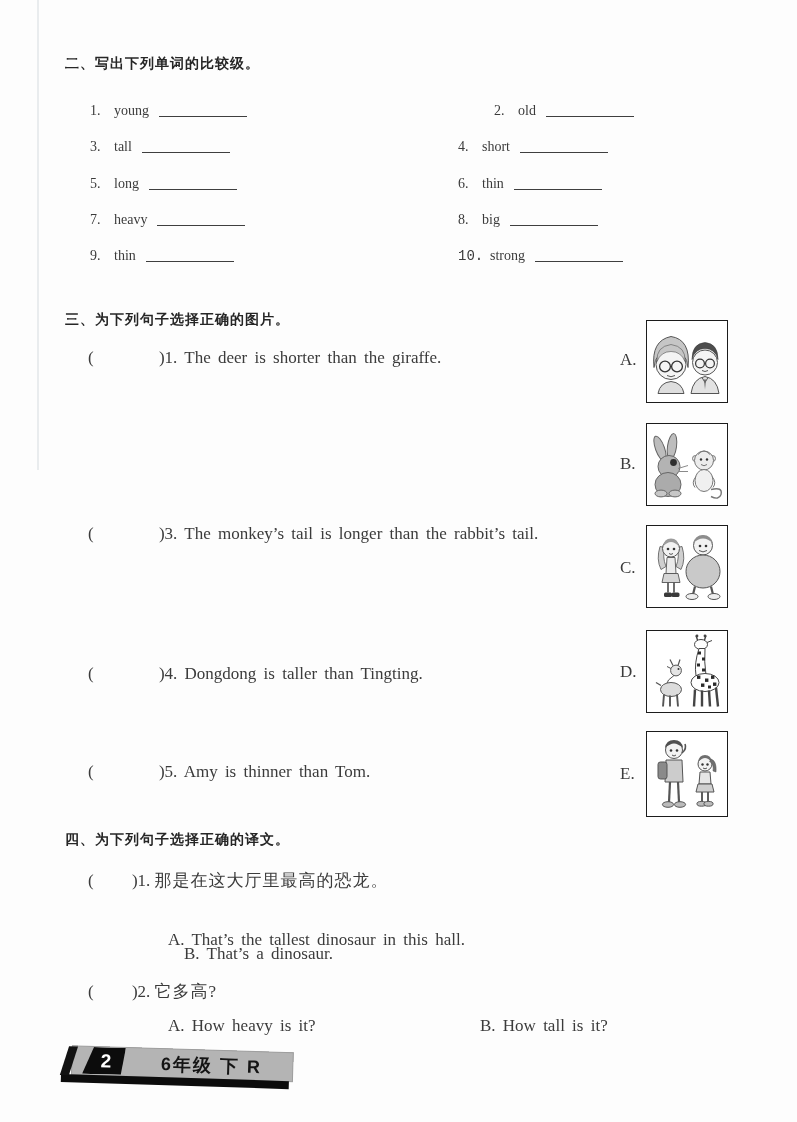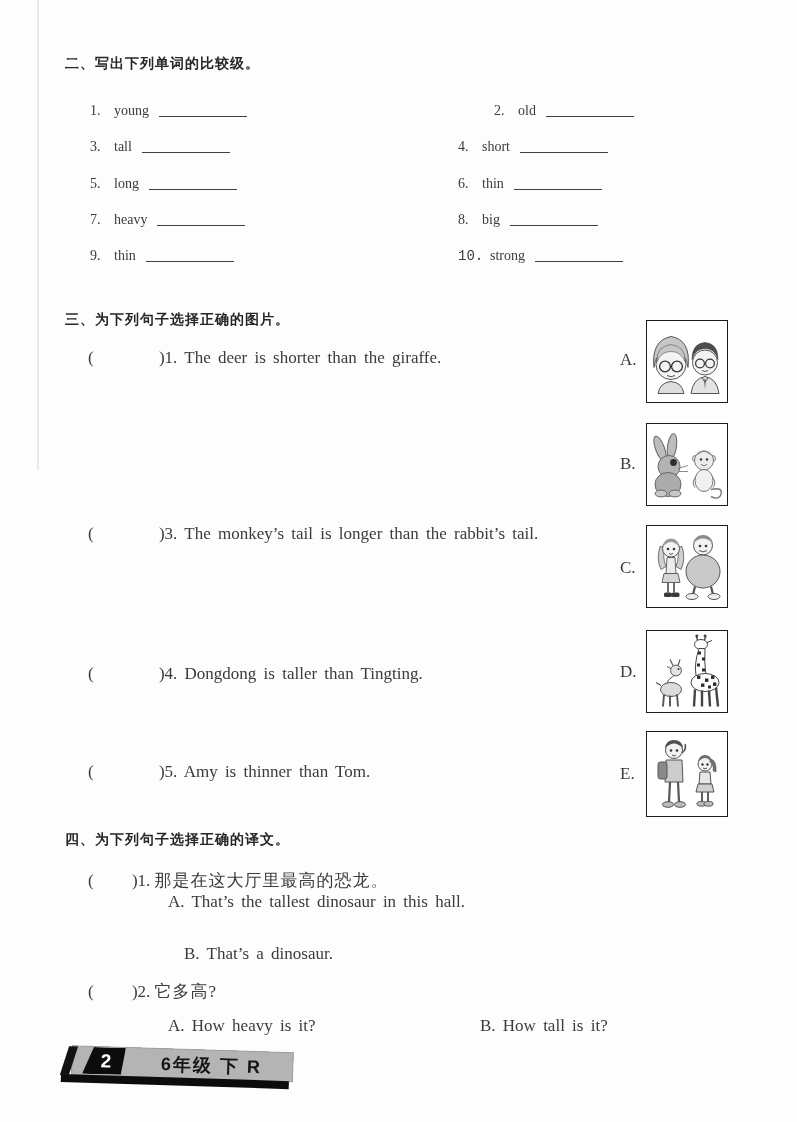--- a/index.html
+++ b/index.html
@@ -240,21 +240,21 @@
       <ellipse cx="61.5" cy="69.8" rx="4.6" ry="2.4" fill="#bbbbbb" stroke="#555"></ellipse>
     </svg>
   </div>
 
   <div class="sec-title" style="left:65px;top:831px;">四、为下列句子选择正确的译文。</div>
 
   <div class="s4-line" style="top:869px;">
     <span class="slot">(         )</span><span>1.</span>
     <span class="cn">那是在这大厅里最高的恐龙。</span>
   </div>
-  <div class="s4-opt" style="left:168px;top:892px;text-align:right;">
+  <div class="s4-opt" style="left:168px;top:930px;text-align:right;">
     <span>A.</span>
     <span>That’s the tallest dinosaur in this hall.</span>
   </div>
   <div class="s4-opt" style="left:184px;top:944px;text-align:right;">
     <span>B.</span>
     <span>That’s a dinosaur.</span>
   </div>
 
   <div class="s4-line" style="top:980px;">
     <span class="slot">(         )</span><span>2.</span>

